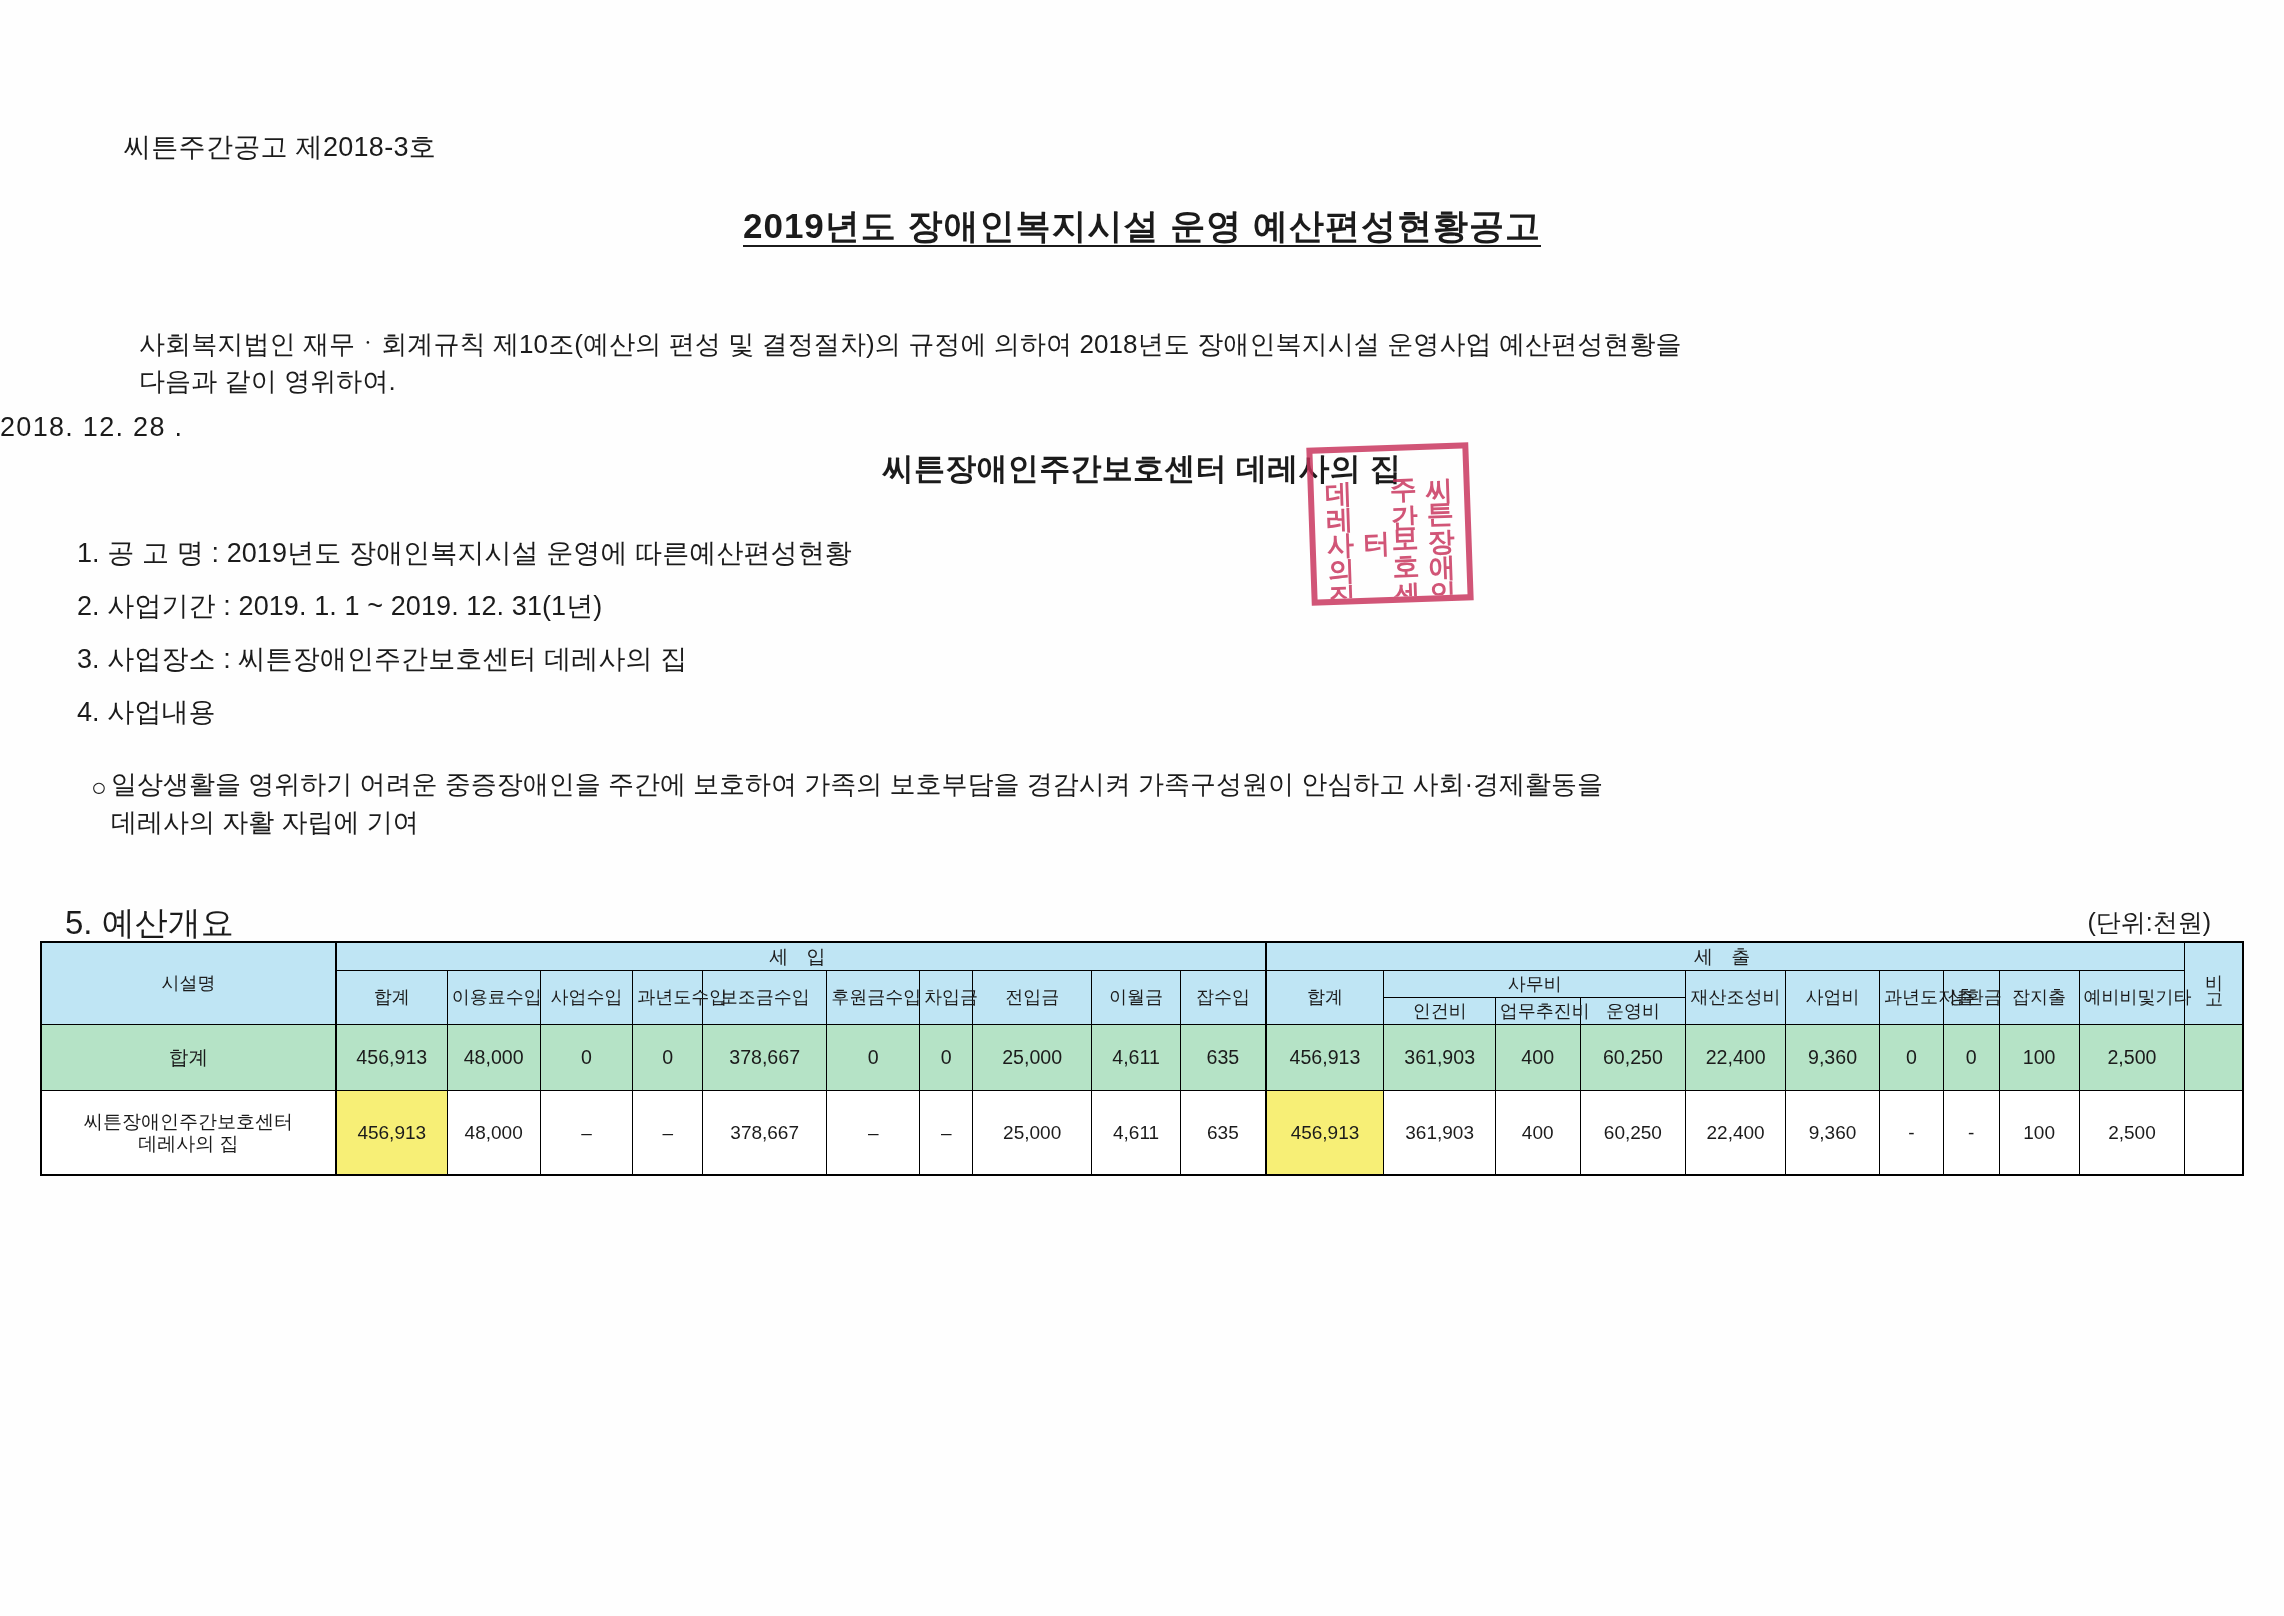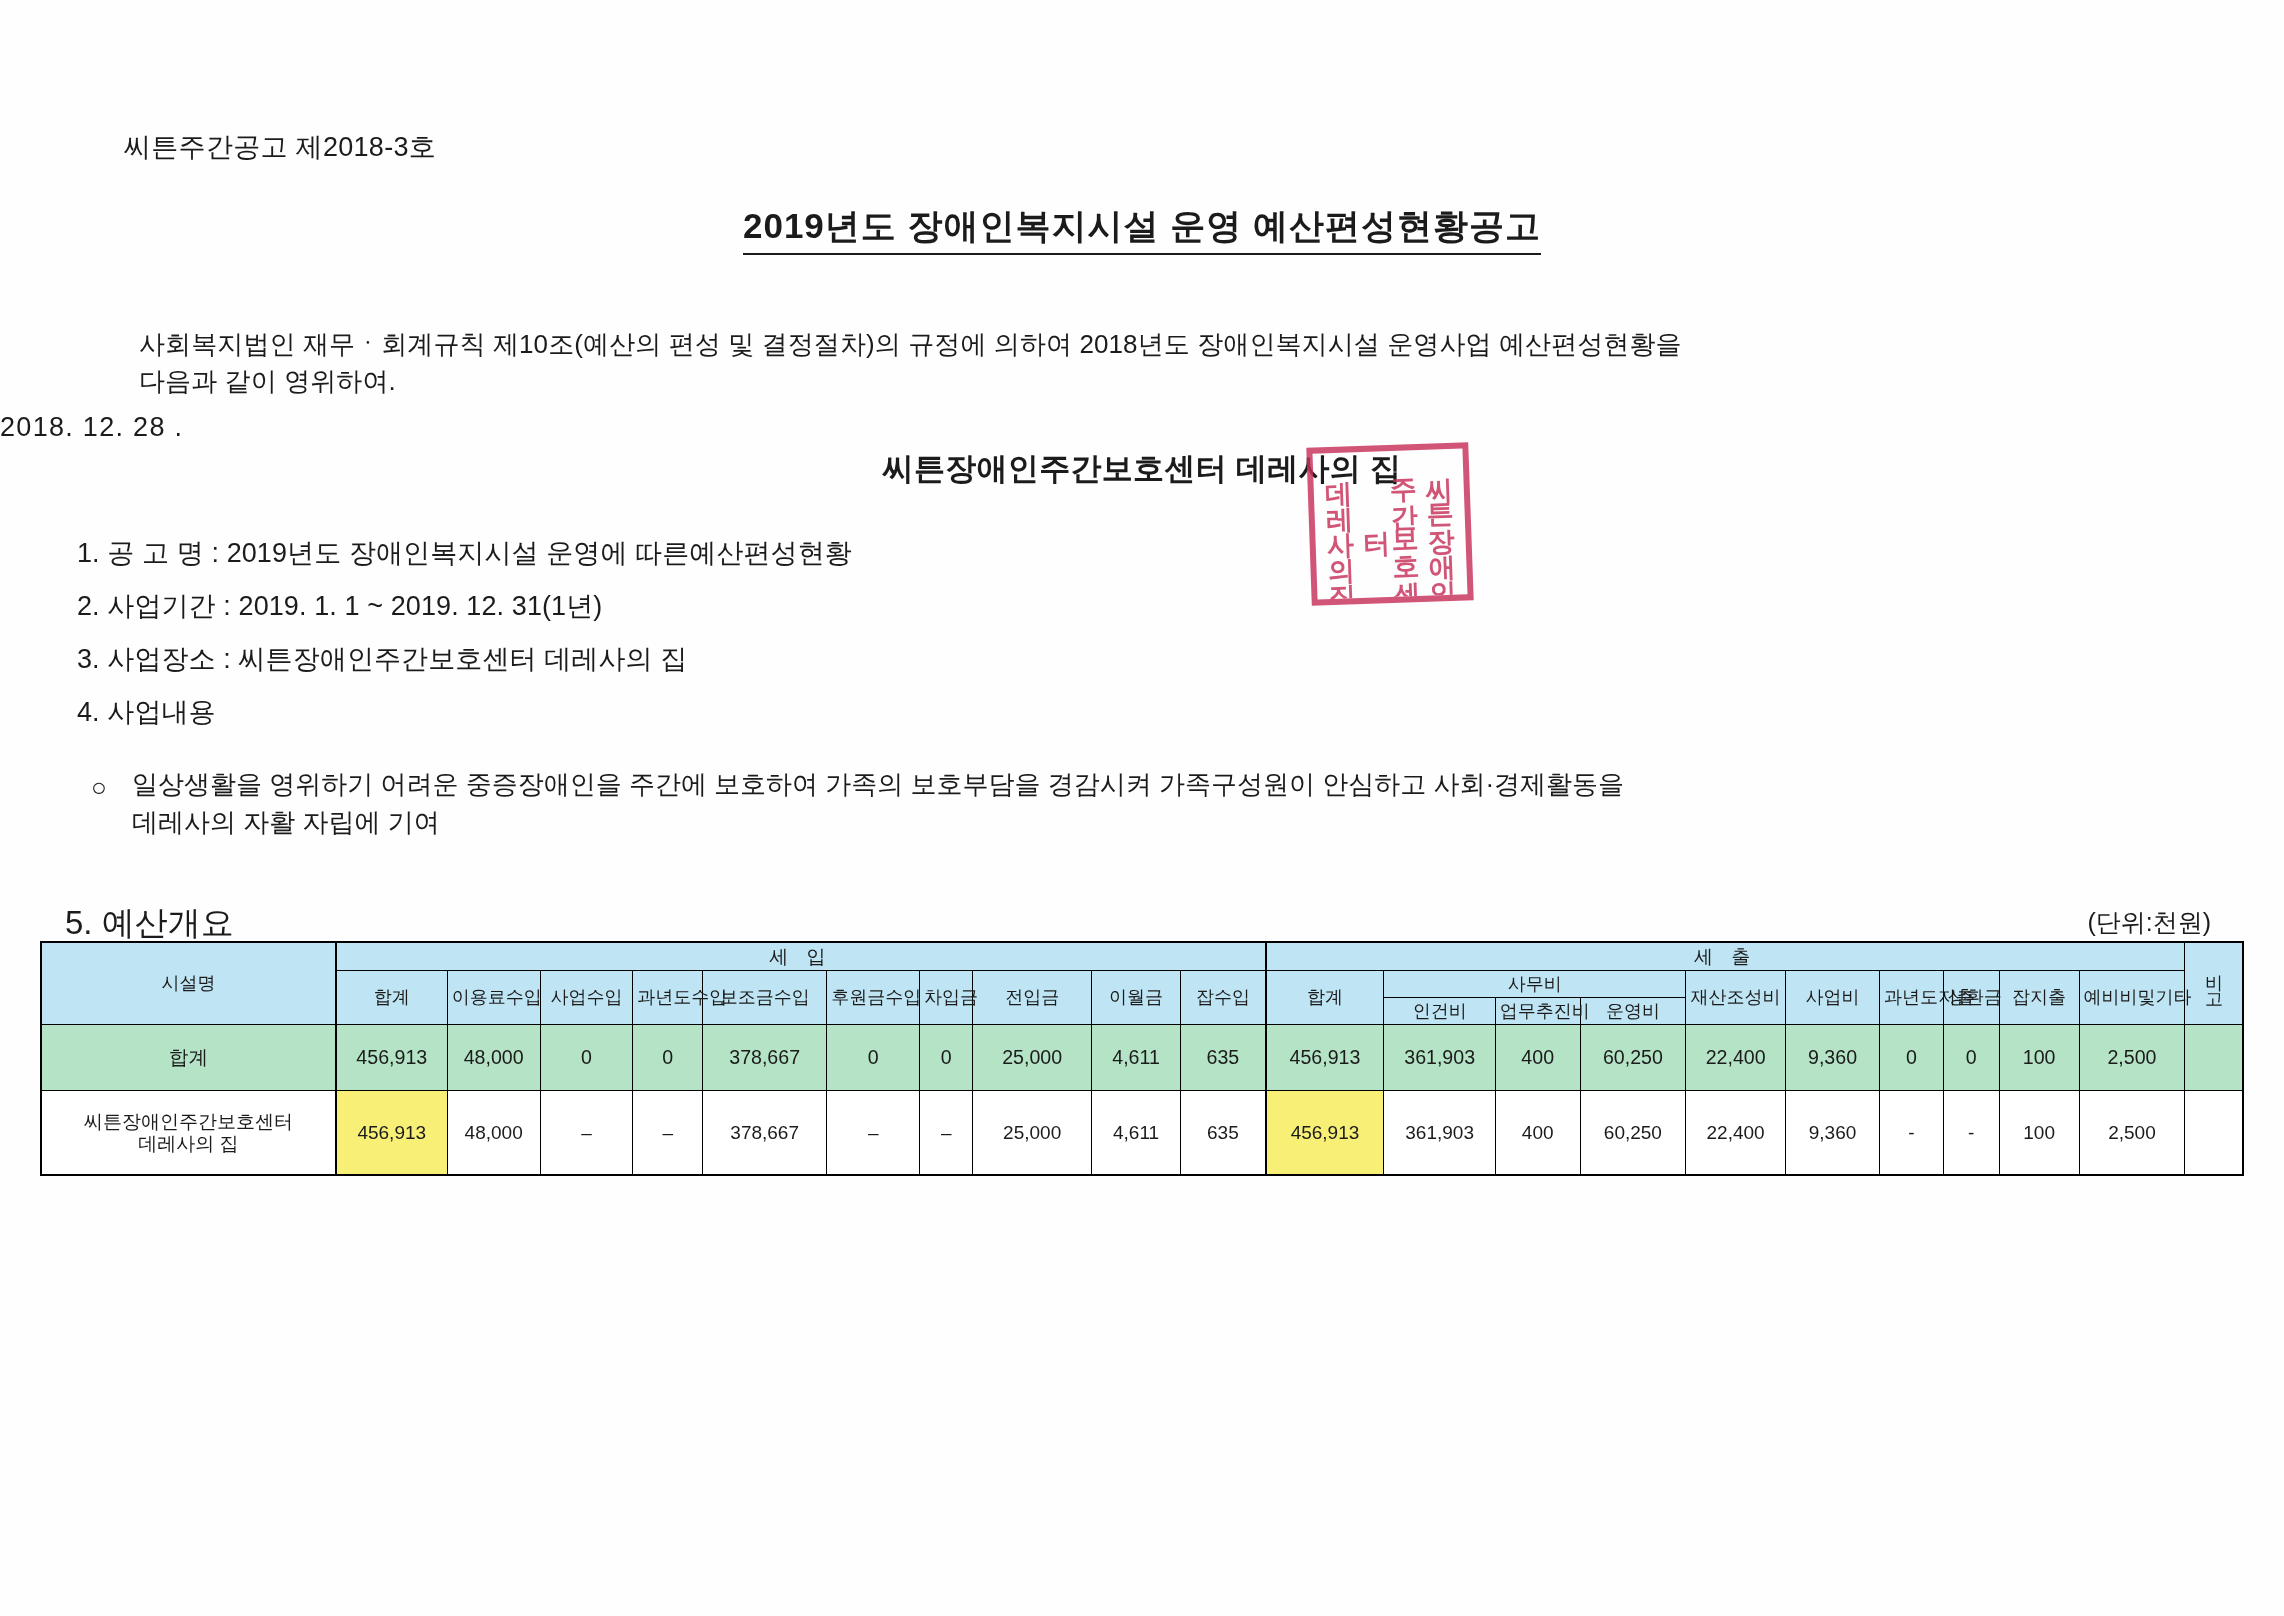--- a/index.html
+++ b/index.html
@@ -37,21 +37,21 @@
     left: 0;
     right: 0;
     top: 203px;
     text-align: center;
     font-size: 35px;
     font-weight: bold;
     letter-spacing: 1px;
   }
   .doc-title span {
     border-bottom: 2px solid #1b1b1b;
-    padding-bottom: 8px;
+    padding-bottom: 0;
   }
 
   .intro {
     position: absolute;
     left: 139px;
     right: 127px;
     top: 326px;
     font-size: 26px;
     line-height: 1.42;
     letter-spacing: 0.1px;
@@ -129,21 +129,21 @@
     line-height: 1.45;
   }
   .bullet-block .circle {
     position: absolute;
     left: 0;
     top: 2.6px;
     font-size: 26px;
   }
   .bullet-block .btext {
     display: block;
-    margin-left: 41px;
+    margin-left: 20px;
   }
 
   .sec5 {
     position: absolute;
     left: 65px;
     top: 901px;
     font-size: 33px;
   }
   .unit {
     position: absolute;

